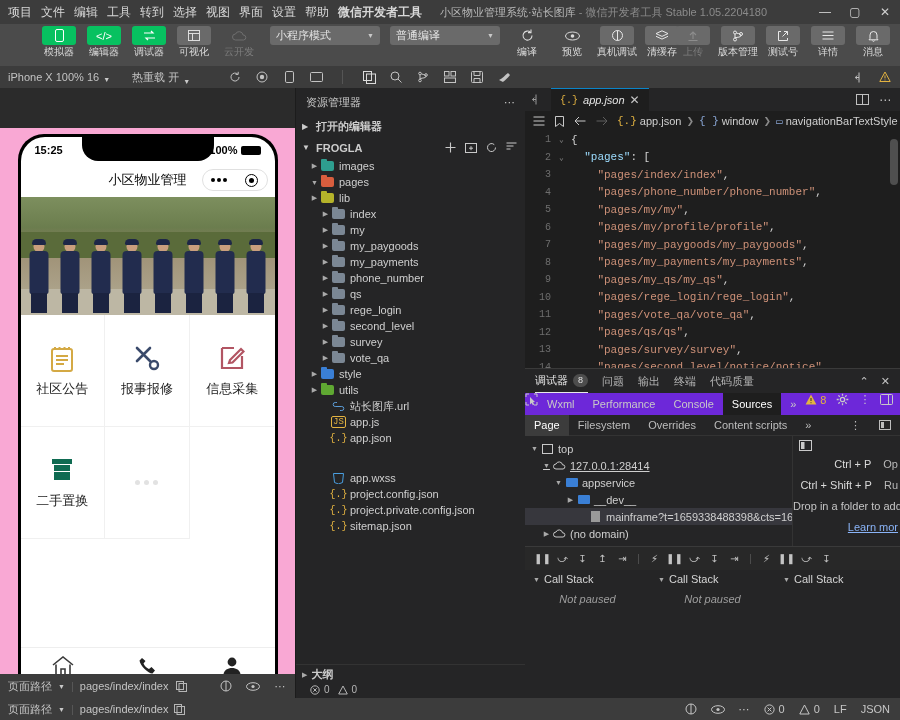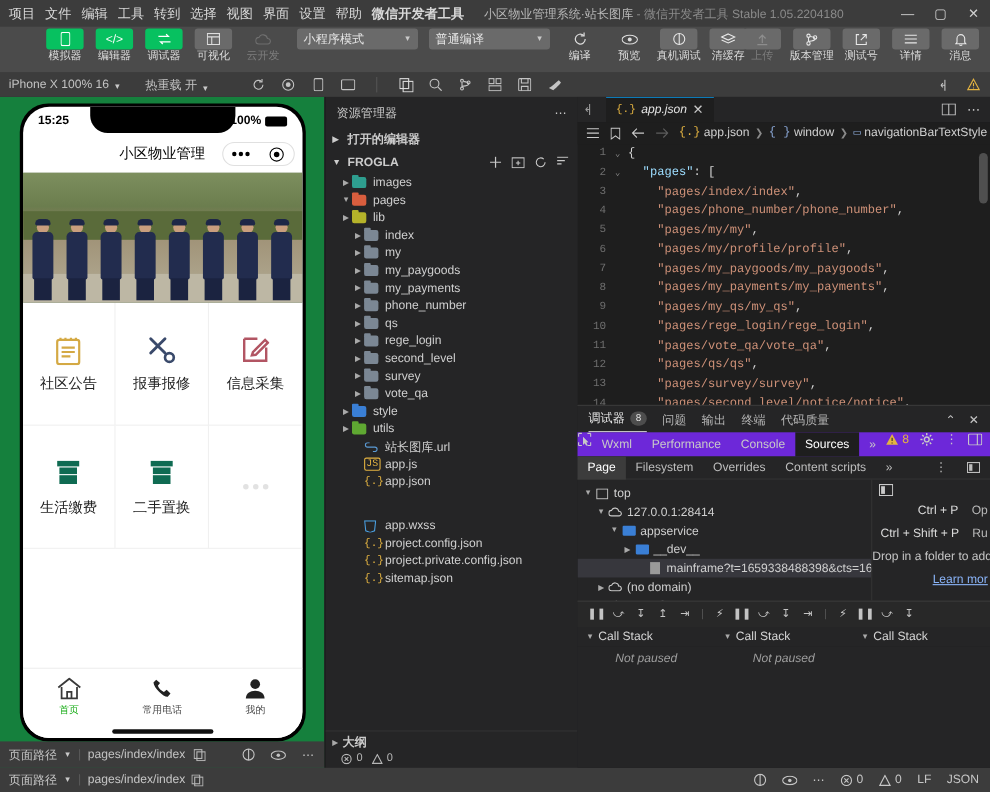--- a/index.html
+++ b/index.html
@@ -59,21 +59,21 @@
   }
   .sb-chunk { display: flex; align-items: flex-end; gap: 4px; padding: 0 8px; white-space: nowrap; }
   .sb-icons { display: flex; align-items: center; gap: 13px; padding-left: 30px; }
   .sb-ic { width: 14px; height: 14px; display: flex; align-items: center; justify-content: center; color: #c3c3c3; }
   .sb-div { width: 1px; height: 14px; background: #555; margin: 0 6px; }
 
   
   .body { flex: 1; display: flex; min-height: 0; }
 
   
-  .sim { width: 295px; background: #15803d; display: flex; flex-direction: column; flex: 0 0 295px; }
+  .sim { width: 295px; background: #f9a8d4; display: flex; flex-direction: column; flex: 0 0 295px; margin-top: 40px; }
   .sim-stage { flex: 1; display: flex; justify-content: center; padding-top: 6px; overflow: hidden; }
   .phone {
     width: 260px; height: 580px; background: #000; border-radius: 26px;
     padding: 3px; position: relative;
   }
   .screen { width: 100%; height: 100%; background: #fff; border-radius: 24px; overflow: hidden; position: relative; display: flex; flex-direction: column; }
   .notch {
     position: absolute; top: 0; left: 50%; transform: translateX(-50%);
     width: 132px; height: 24px; background: #000; border-radius: 0 0 16px 16px; z-index: 5;
   }
@@ -129,21 +129,21 @@
 
   
   .explorer { width: 230px; flex: 0 0 230px; background: #252526; display: flex; flex-direction: column; border-left: 1px solid #1c1c1c; }
   .exp-head { height: 28px; display: flex; align-items: center; justify-content: space-between; padding: 0 10px; font-size: 11px; color: #c9c9c9; }
   .exp-sec { height: 21px; display: flex; align-items: center; gap: 4px; padding-left: 6px; font-size: 11px; color: #ccc; font-weight: bold; }
   .exp-sec .tri { font-size: 8px; width: 10px; color: #ccc; }
   .exp-sec .acts { margin-left: auto; display: flex; gap: 9px; padding-right: 8px; font-weight: normal; color: #c9c9c9; }
   .tree { flex: 1; overflow: hidden; }
   .row { height: 16px; display: flex; align-items: center; font-size: 11px; color: #cfcfcf; white-space: nowrap; }
   .row .tri { width: 11px; font-size: 7px; color: #a9a9a9; text-align: center; flex: 0 0 11px; }
-  .row .ic { width: 15px; height: 14px; margin-right: 4px; flex: 0 0 15px; display: flex; align-items: center; justify-content: flex-start; }
+  .row .ic { width: 15px; height: 14px; margin-right: 4px; flex: 0 0 15px; display: flex; align-items: center; justify-content: center; }
   .folder { width: 13px; height: 10px; border-radius: 1px 2px 2px 2px; position: relative; }
   .folder::before { content: ""; position: absolute; top: -2.5px; left: 0; width: 6px; height: 3px; border-radius: 1px 1px 0 0; background: inherit; }
   .exp-bottom { height: 34px; border-top: 1px solid #333; }
   .exp-bottom .ob { height: 19px; display: flex; align-items: center; gap: 4px; padding-left: 6px; font-size: 11px; font-weight: bold; color: #ccc; }
   .exp-bottom .counts { display: flex; align-items: center; gap: 8px; padding-left: 14px; font-size: 10px; color: #b6b6b6; }
 
   
   .editor-col { flex: 1; display: flex; flex-direction: column; min-width: 0; background: #1e1e1e; }
   .tabstrip { height: 23px; background: #252526; display: flex; align-items: stretch; flex: 0 0 23px; }
   .tab-gutter { width: 26px; display: flex; align-items: center; justify-content: center; color: #9a9a9a; font-size: 11px; }
@@ -580,30 +580,20 @@
                 <span class="cell-lb">信息采集</span>
               </div>
               <div class="cell">
                 <span class="cell-ic">
                   <svg width="24" height="26" viewBox="0 0 24 26">
                       <rect x="2" y="2" width="20" height="5" fill="#0f6b52"></rect>
                       <rect x="4" y="8" width="16" height="6" fill="#0f6b52"></rect>
                       <rect x="4" y="15" width="16" height="8" fill="#0f6b52"></rect>
                     </svg>
                 </span>
-                <span class="cell-lb">生活缴费</span>
-              </div>
-              <div class="cell">
-                <span class="cell-ic">
-                  <svg width="24" height="26" viewBox="0 0 24 26">
-                      <rect x="2" y="2" width="20" height="5" fill="#0f6b52"></rect>
-                      <rect x="4" y="8" width="16" height="6" fill="#0f6b52"></rect>
-                      <rect x="4" y="15" width="16" height="8" fill="#0f6b52"></rect>
-                    </svg>
-                </span>
                 <span class="cell-lb">二手置换</span>
               </div>
               <div class="cell empty">
                 <span class="ph-dots">
                     <i></i>
                     <i></i>
                     <i></i>
                   </span>
               </div>
             </div>
@@ -1036,21 +1026,21 @@
           <div class="src-tree" id="src-tree">
               <div class="srow" style="padding-left: 4px;">
                 <span class="tri">▼</span>
                 <span class="ic">
                   <svg width="11" height="10" viewBox="0 0 11 10">
                     <rect x="0.5" y="0.5" width="10" height="9" fill="none" stroke="#c9c9c9"></rect>
                   </svg>
                 </span>
                 <span>top</span>
               </div>
-              <div class="srow" style="padding-left: 16px;">
+              <div class="srow" style="padding-left: 16px; text-decoration: underline;">
                 <span class="tri">▼</span>
                 <span class="ic">
                   <svg width="13" height="9" viewBox="0 0 13 9">
                     <path d="M3 8a2.5 2.5 0 010-5 3.4 3.4 0 016.5 0.8A2.1 2.1 0 1110 8z" fill="none" stroke="#c9c9c9"></path>
                   </svg>
                 </span>
                 <span>127.0.0.1:28414</span>
               </div>
               <div class="srow" style="padding-left: 28px;">
                 <span class="tri">▼</span>

